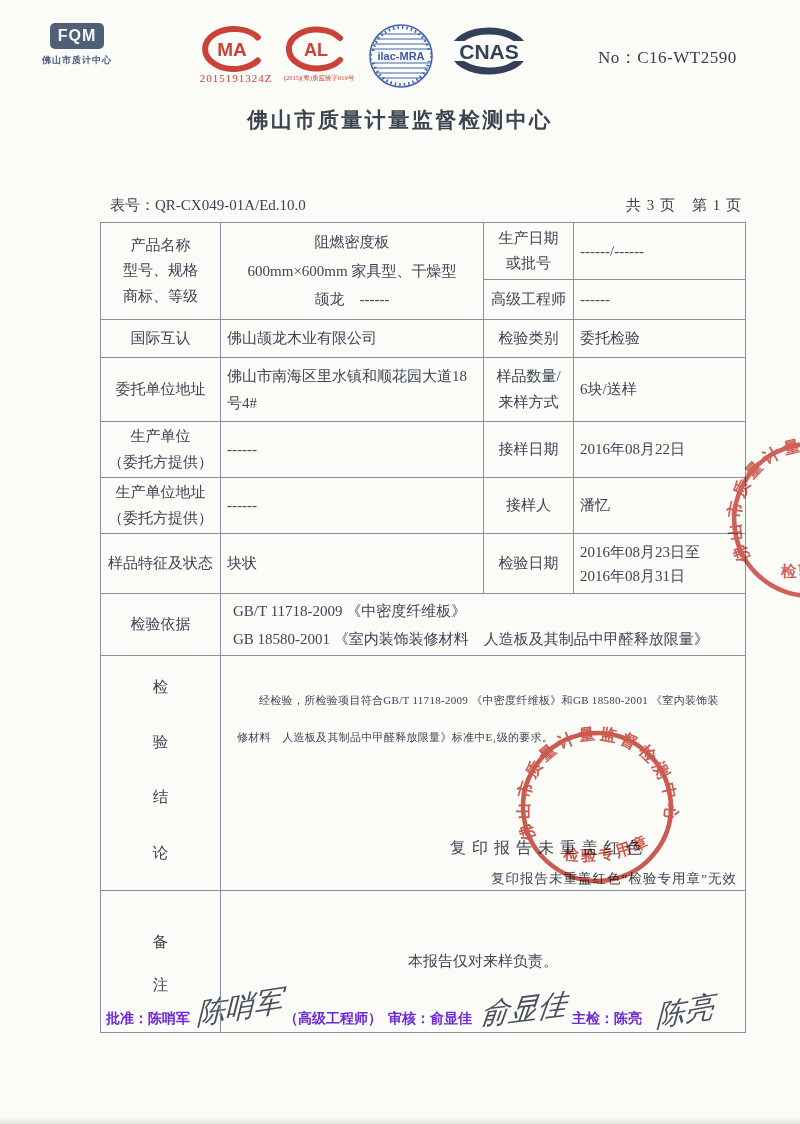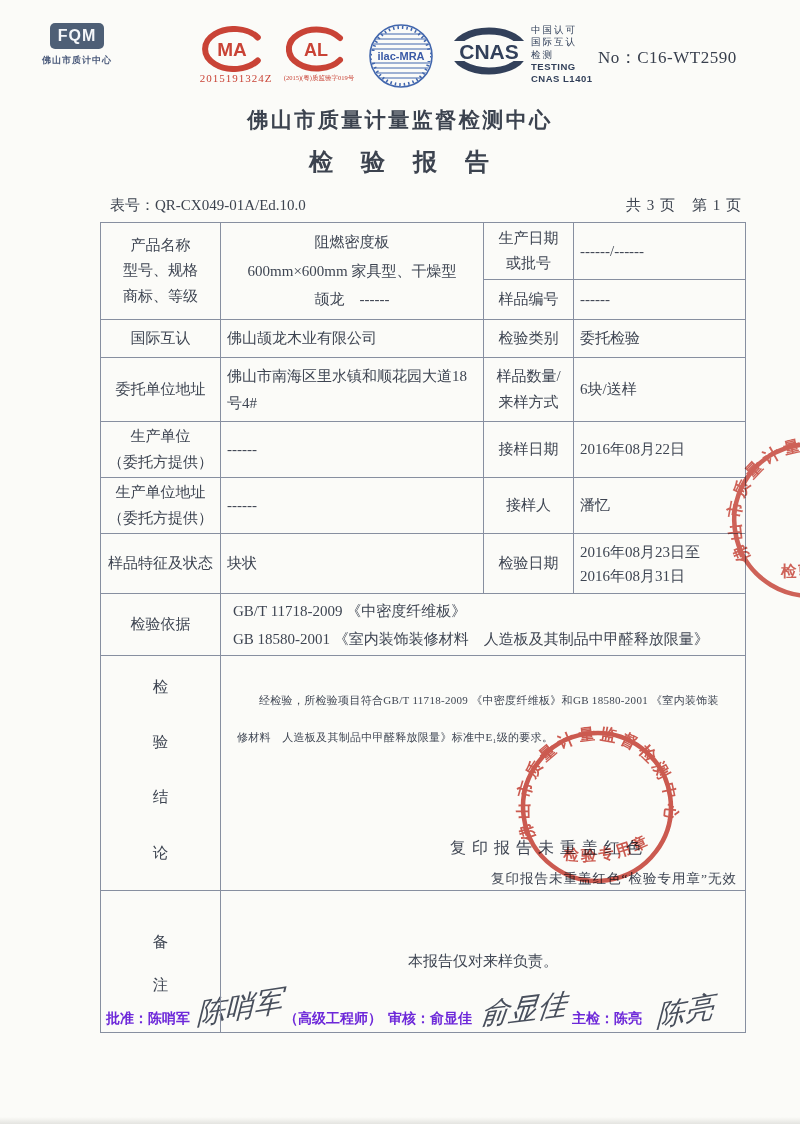--- a/index.html
+++ b/index.html
@@ -124,34 +124,26 @@
     </g>
     <rect x="4" y="29" width="58" height="10" fill="#fbfbf8"></rect>
     <text x="33" y="38" text-anchor="middle" font-family="Liberation Sans,sans-serif" font-size="11" font-weight="bold" fill="#3a5aa6">ilac-MRA</text>
   </svg>
 
   <svg class="logo-svg" style="left:450px;top:27px" width="78" height="48" viewBox="0 0 78 48">
     <ellipse cx="39" cy="24" rx="35" ry="20" fill="none" stroke="#32405a" stroke-width="7"></ellipse>
     <rect x="0" y="14" width="78" height="20" fill="#fbfbf8"></rect>
     <text x="39" y="31.5" text-anchor="middle" font-family="Liberation Sans,sans-serif" font-size="21" font-weight="bold" fill="#32405a">CNAS</text>
   </svg>
-  <div class="cnas-txt">
-    <div class="cn">中国认可</div>
-    <div class="cn">国际互认</div>
-    <div class="cn">检测</div>
-    <div class="en">TESTING</div>
-    <div class="en">CNAS L1401</div>
-  </div>
 
   <div class="report-no">
     <span>No：</span><span>C16-WT2590</span>
   </div>
 
   <div class="org-title">佛山市质量计量监督检测中心</div>
-  <div class="report-title">检　验　报　告</div>
   <div class="form-line">
     <span class="form-no">
       <span>表号：</span><span>QR-CX049-01A/Ed.10.0</span>
     </span>
     <span class="pagination">共 3 页　第 1 页</span>
   </div>
 
   <table class="report">
     <colgroup>
         <col style="width:120px">
@@ -171,21 +163,21 @@
         <div>600mm×600mm 家具型、干燥型</div>
         <div>颉龙　------</div>
       </td>
       <td class="lbl">
         <div>生产日期</div>
         <div>或批号</div>
       </td>
       <td class="val">------/------</td>
     </tr>
     <tr class="r1b">
-      <td class="lbl">样品编号</td>
+      <td class="lbl">高级工程师</td>
       <td class="val">------</td>
     </tr>
     <tr class="r2">
       <td class="lbl">国际互认</td>
       <td class="val">佛山颉龙木业有限公司</td>
       <td class="lbl">检验类别</td>
       <td class="val">委托检验</td>
     </tr>
     <tr class="r3">
       <td class="lbl">委托单位地址</td>

